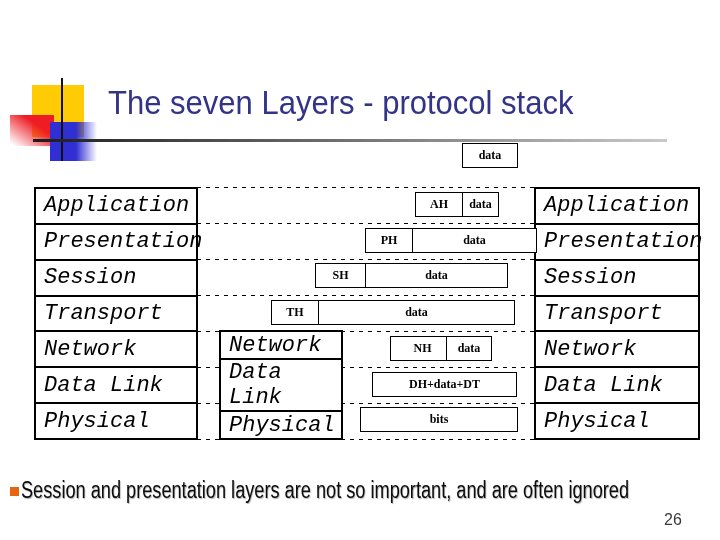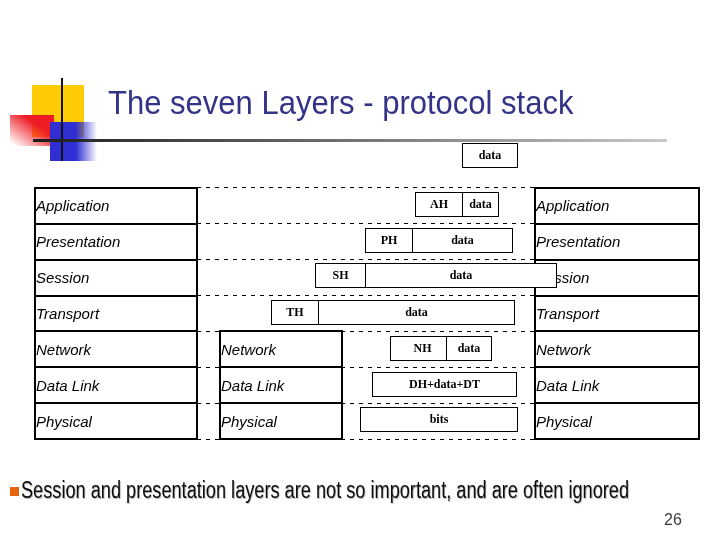--- a/index.html
+++ b/index.html
@@ -21,39 +21,39 @@
   .slide-title{
     position:absolute;left:108px;top:84px;width:600px;
     font-size:33px;color:#333388;white-space:nowrap;
     transform:scaleX(0.94);transform-origin:0 0;
   }
   
   .dash{position:absolute;left:197px;width:337px;height:1px;z-index:1;
     background:repeating-linear-gradient(90deg,#000 0 4px,transparent 4px 9px);}
   .layer-table{position:absolute;display:flex;flex-direction:column;
     border:2px solid #000;background:#fff;z-index:2;box-sizing:border-box;}
-  .layer-row{flex:1;display:flex;align-items:center;padding-left:0;
+  .layer-row{flex:1;display:flex;align-items:center;padding-left:8px;
     border-bottom:2px solid #000;
-    font-family:Liberation Sans, sans-serif;font-style:italic;font-size:15px;color:#000;}
+    font-family:Liberation Mono, monospace;font-style:italic;font-size:22px;color:#000;}
   .layer-row:last-child{border-bottom:none;}
   .tbl-left{left:34px;top:187px;width:164px;height:253px;}
   .tbl-right{left:534px;top:187px;width:166px;height:253px;}
   .tbl-mid{left:219px;top:330px;width:124px;height:110px;}
   
   .pdu{position:absolute;height:25px;border:1px solid #000;background:#fff;
     display:flex;z-index:3;box-sizing:border-box;
     font-family:Liberation Serif, serif;font-weight:bold;font-size:12px;color:#000;}
   .pdu .hdr{display:flex;align-items:center;justify-content:center;
     border-right:1px solid #000;box-sizing:border-box;}
   .pdu .bdy{flex:1;display:flex;align-items:center;justify-content:center;}
   .pdu.single{align-items:center;justify-content:center;}
   .pdu-top {left:462px;top:143px;width:56px;}
   .pdu-ah  {left:415px;top:192px;width:84px;} .pdu-ah .hdr{width:47px;}
-  .pdu-ph  {left:365px;top:228px;width:148px;} .pdu-ph .hdr{width:47px;}
-  .pdu-sh  {left:315px;top:263px;width:242px;} .pdu-sh .hdr{width:50px;}
+  .pdu-ph  {left:365px;top:228px;width:172px;} .pdu-ph .hdr{width:47px;}
+  .pdu-sh  {left:315px;top:263px;width:193px;} .pdu-sh .hdr{width:50px;}
   .pdu-th  {left:271px;top:300px;width:244px;} .pdu-th .hdr{width:47px;}
   .pdu-nh  {left:390px;top:336px;width:102px;padding-left:8px;} .pdu-nh .hdr{width:48px;}
   .pdu-dh  {left:372px;top:372px;width:145px;}
   .pdu-bits{left:360px;top:407px;width:158px;}
   
   .bullet-square{position:absolute;left:10px;top:487px;width:9px;height:9px;
     background:#e8650f;}
   .footer-note{position:absolute;left:21px;top:477px;white-space:nowrap;
     font-size:23px;color:#0d0d0d;transform:scaleX(0.79);transform-origin:0 0;
     text-shadow:1px 1px 1px rgba(80,80,80,0.45);}

